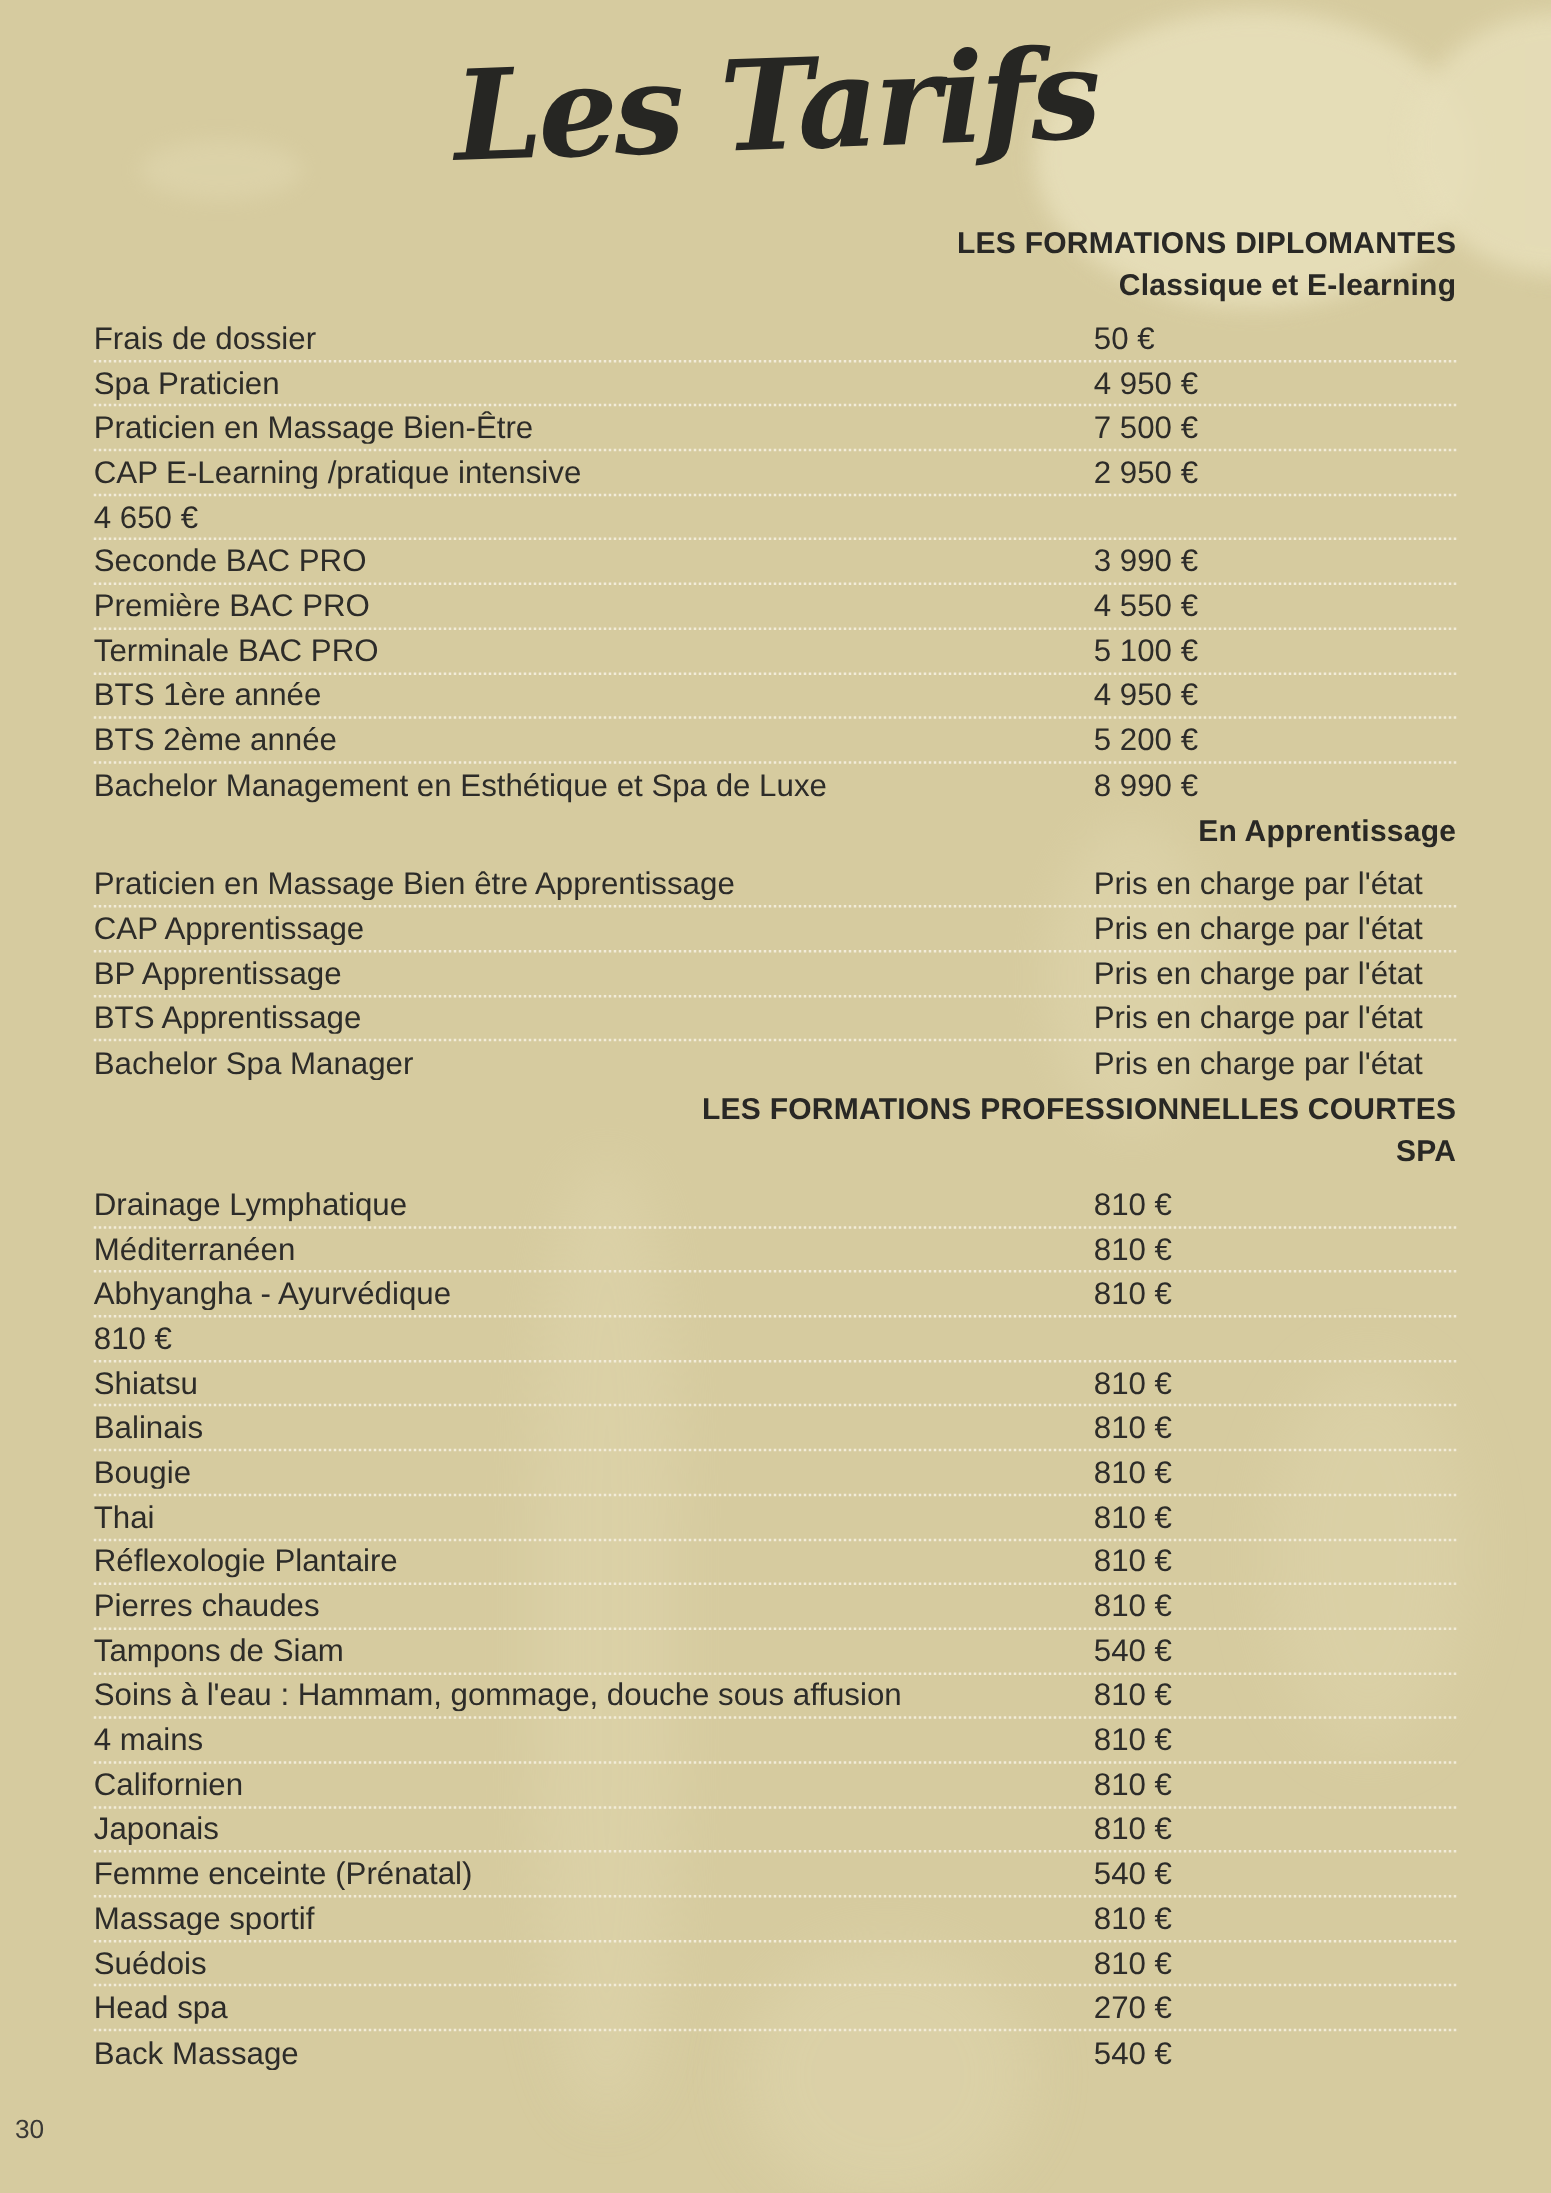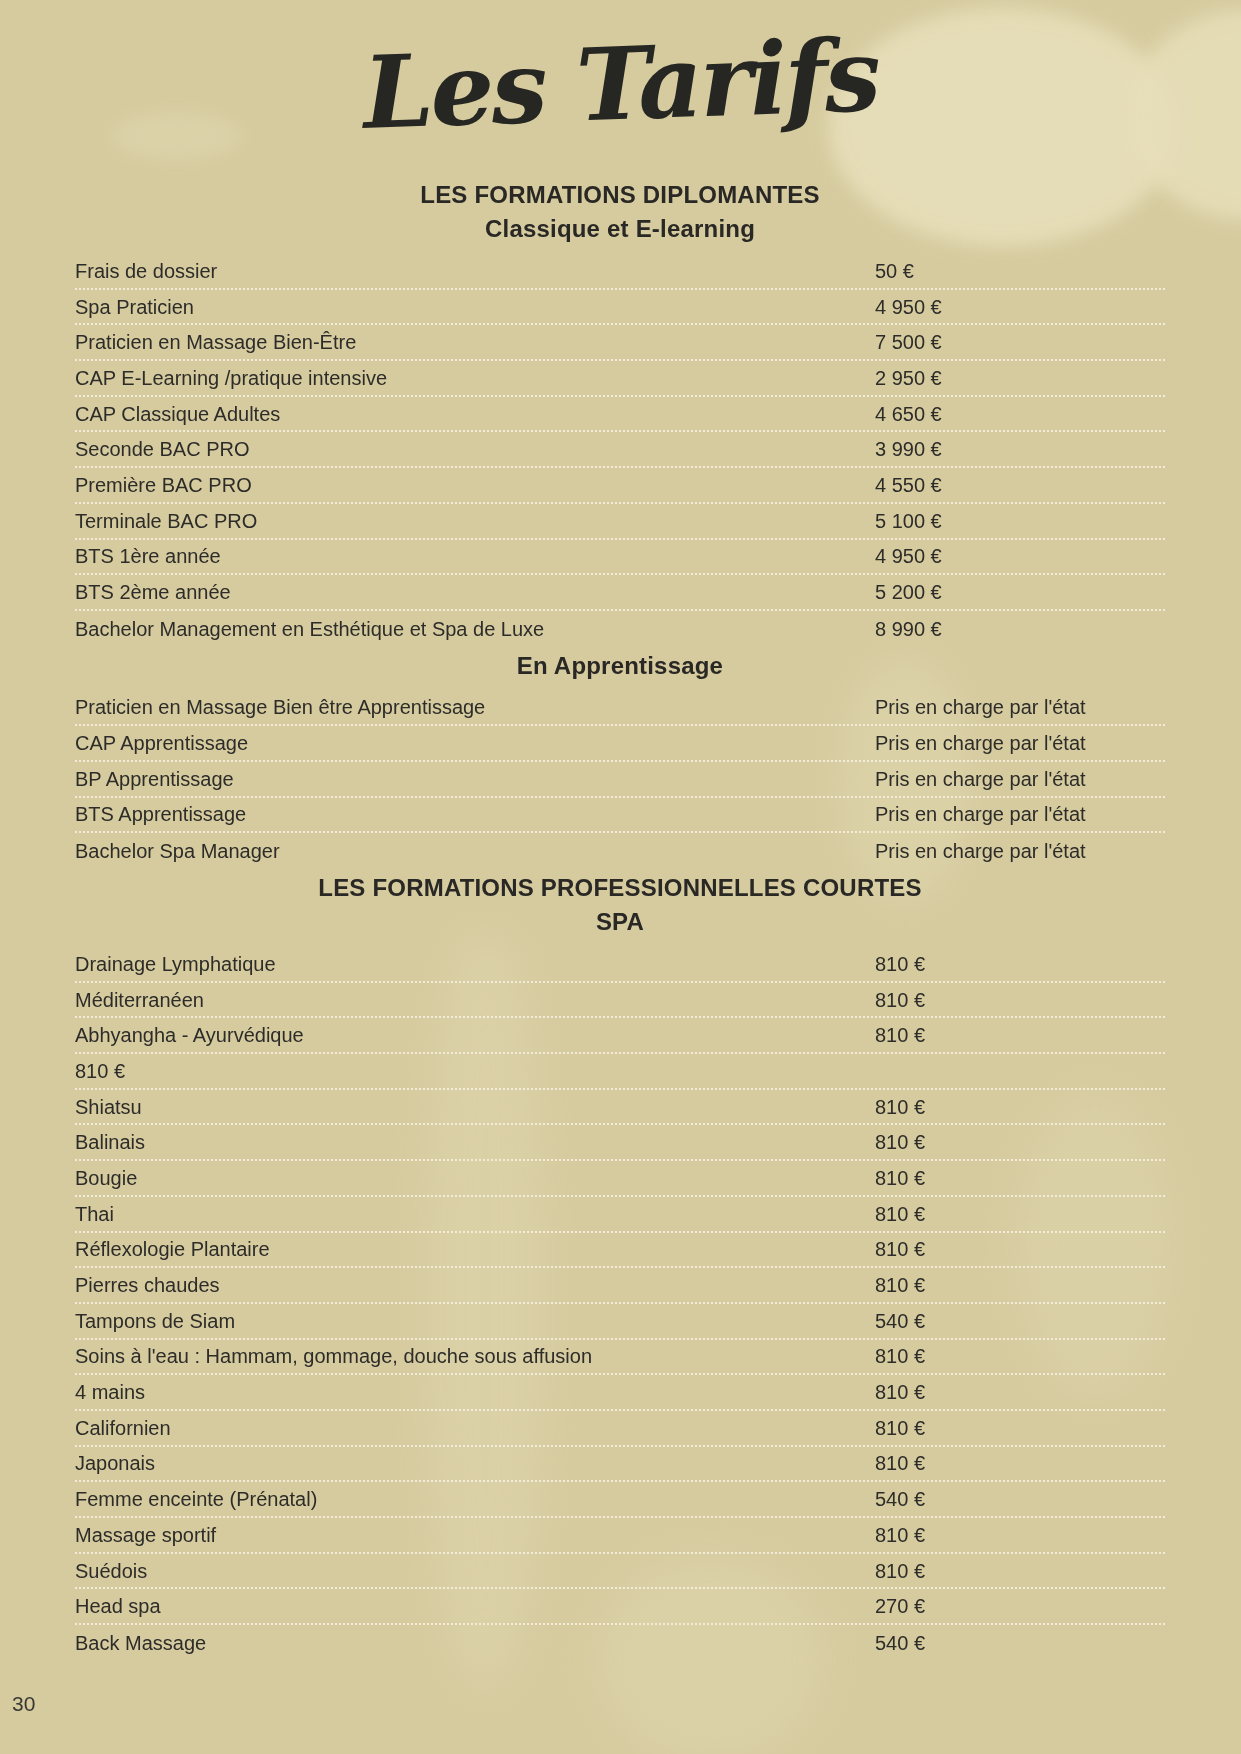--- a/index.html
+++ b/index.html
@@ -33,29 +33,29 @@
     position:absolute;top:14px;left:0;width:100%;height:140px;line-height:140px;
     text-align:center;
     font-family:"DejaVu Serif", serif;font-style:italic;font-weight:700;
     font-size:100px;letter-spacing:-3px;color:#262623;
     transform:rotate(-2deg);
   }
 
   .content{position:absolute;left:75px;top:160px;width:1090px;}
   .section .heading,
   .section .subheading{
-    margin:0;text-align:center;font-weight:700;font-size:24px;line-height:34px;
+    margin:0;text-align:right;font-weight:700;font-size:24px;line-height:34px;
     color:#292825;letter-spacing:.2px;
   }
   .content > .section:first-child .heading{margin-top:18px;}
   .section .rows{margin-top:8px;margin-bottom:2px;}
   .row{
     display:flex;align-items:center;height:35.7px;box-sizing:border-box;
     border-bottom:2px dotted var(--sep);
-    font-size:20px;line-height:26px;
+    font-size:25px;line-height:26px;
   }
   .row:last-child{border-bottom:0;}
   .row .label{flex:none;width:800px;white-space:nowrap;overflow:hidden;}
   .row .value{flex:1;white-space:nowrap;}
 
   .page-number{
     position:absolute;left:12px;top:1692px;font-size:21px;color:#3a3935;
   }
 </style>
 </head>
@@ -91,21 +91,20 @@
     <span class="label">Praticien en Massage Bien-Être</span>
     <span class="value">7 500 €</span>
   </div>
 
   <div class="row">
     <span class="label">CAP E-Learning /pratique intensive</span>
     <span class="value">2 950 €</span>
   </div>
 
   <div class="row">
-    <span class="label">CAP Classique Adultes</span>
     <span class="value">4 650 €</span>
   </div>
 
   <div class="row">
     <span class="label">Seconde BAC PRO</span>
     <span class="value">3 990 €</span>
   </div>
 
   <div class="row">
     <span class="label">Première BAC PRO</span>

